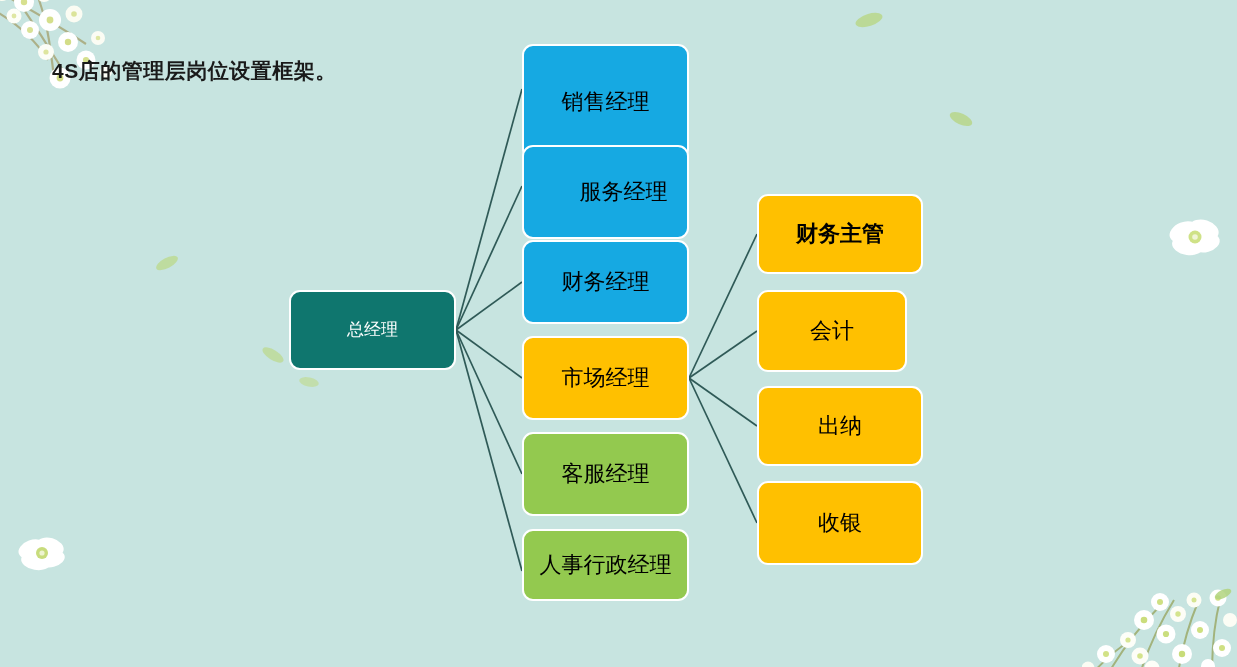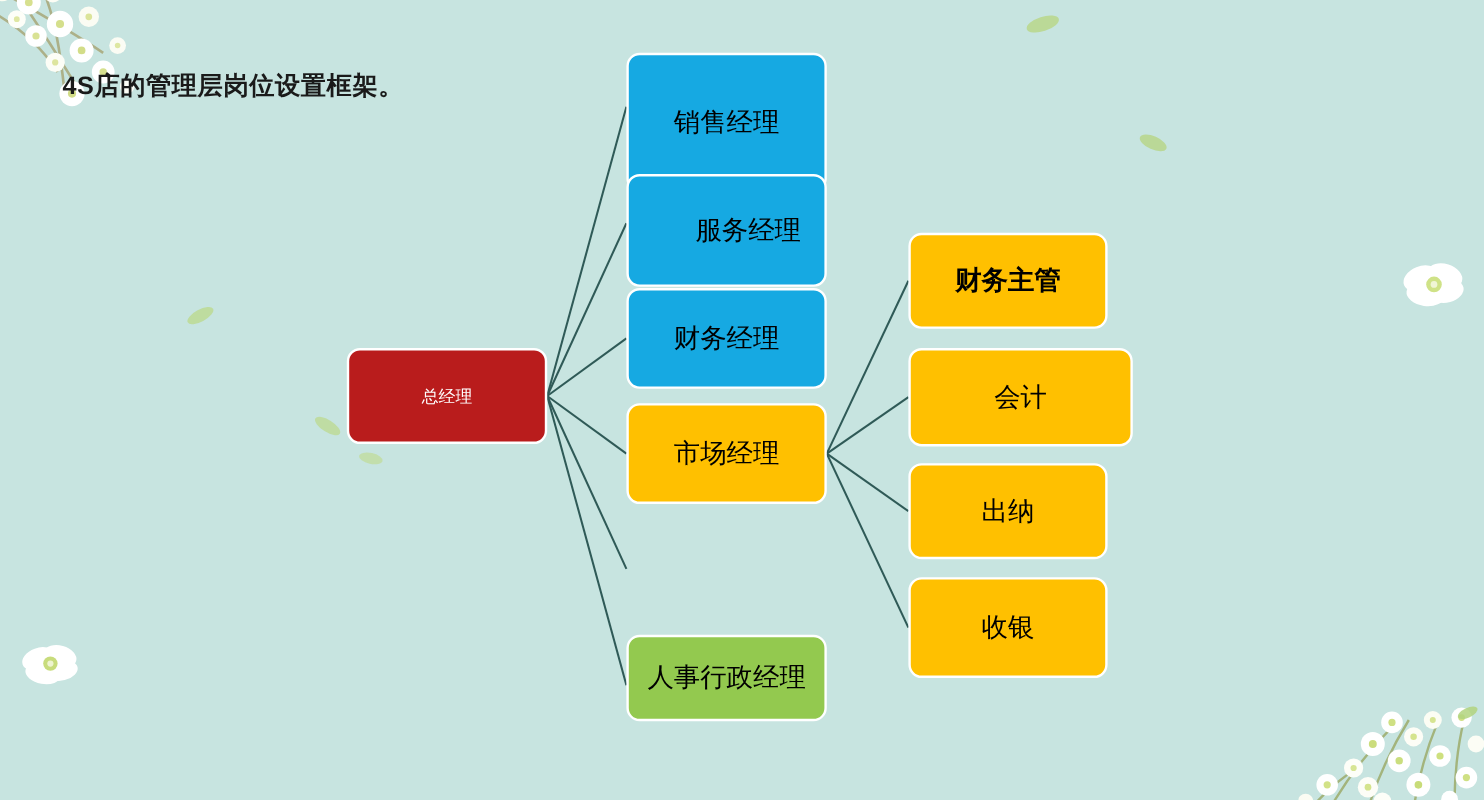--- a/index.html
+++ b/index.html
@@ -41,23 +41,23 @@
     display: flex;
     align-items: center;
     justify-content: center;
     font-size: 22px;
     color: #000000;
     text-align: center;
     line-height: 1.2;
     z-index: 3;
   }
   .node.root {
-    background: #b91c1c;
+    background: #0f766e;
     color: #ffffff;
-    font-size: 14px;
+    font-size: 17px;
   }
   .node.blue { background: #16a9e2; }
   .node.orange { background: #ffc000; }
   .node.green { background: #93c94f; }
   #connectors {
     position: absolute;
     left: 0;
     top: 0;
     z-index: 2;
   }
@@ -215,28 +215,31 @@
   </div>
   <div class="node blue" style="left:522px; top:145px; width:167px; height:94px;padding-left:36px;">
     <span>服务经理</span>
   </div>
   <div class="node blue" style="left:522px; top:240px; width:167px; height:84px;">
     <span>财务经理</span>
   </div>
   <div class="node orange" style="left:522px; top:336px; width:167px; height:84px;">
     <span>市场经理</span>
   </div>
+  <div class="node green" style="left:522px; top:432px; width:167px; height:84px;">
+    <span>客服经理</span>
+  </div>
   <div class="node green" style="left:522px; top:529px; width:167px; height:72px;">
     <span>人事行政经理</span>
   </div>
 
   <div class="node orange" style="left:757px; top:194px; width:166px; height:80px;font-weight:bold;">
     <span>财务主管</span>
   </div>
-  <div class="node orange" style="left:757px; top:290px; width:187px; height:82px;">
+  <div class="node orange" style="left:757px; top:290px; width:150px; height:82px;">
     <span>会计</span>
   </div>
   <div class="node orange" style="left:757px; top:386px; width:166px; height:80px;">
     <span>出纳</span>
   </div>
   <div class="node orange" style="left:757px; top:481px; width:166px; height:84px;">
     <span>收银</span>
   </div>
 
 </div>

